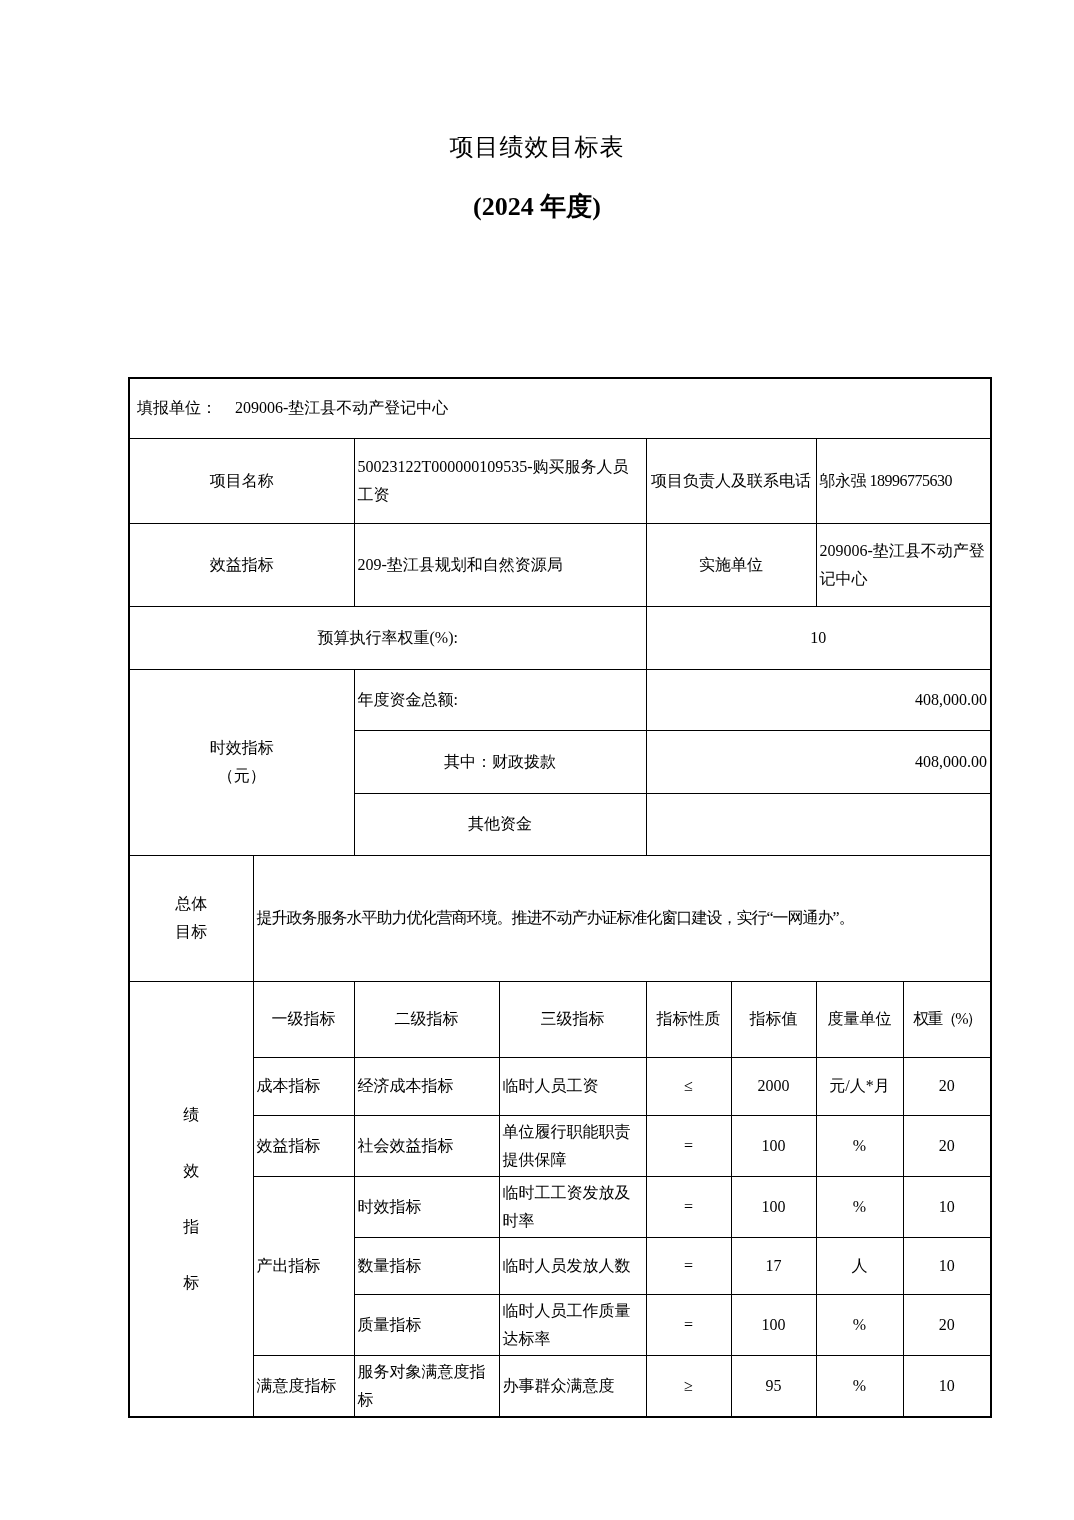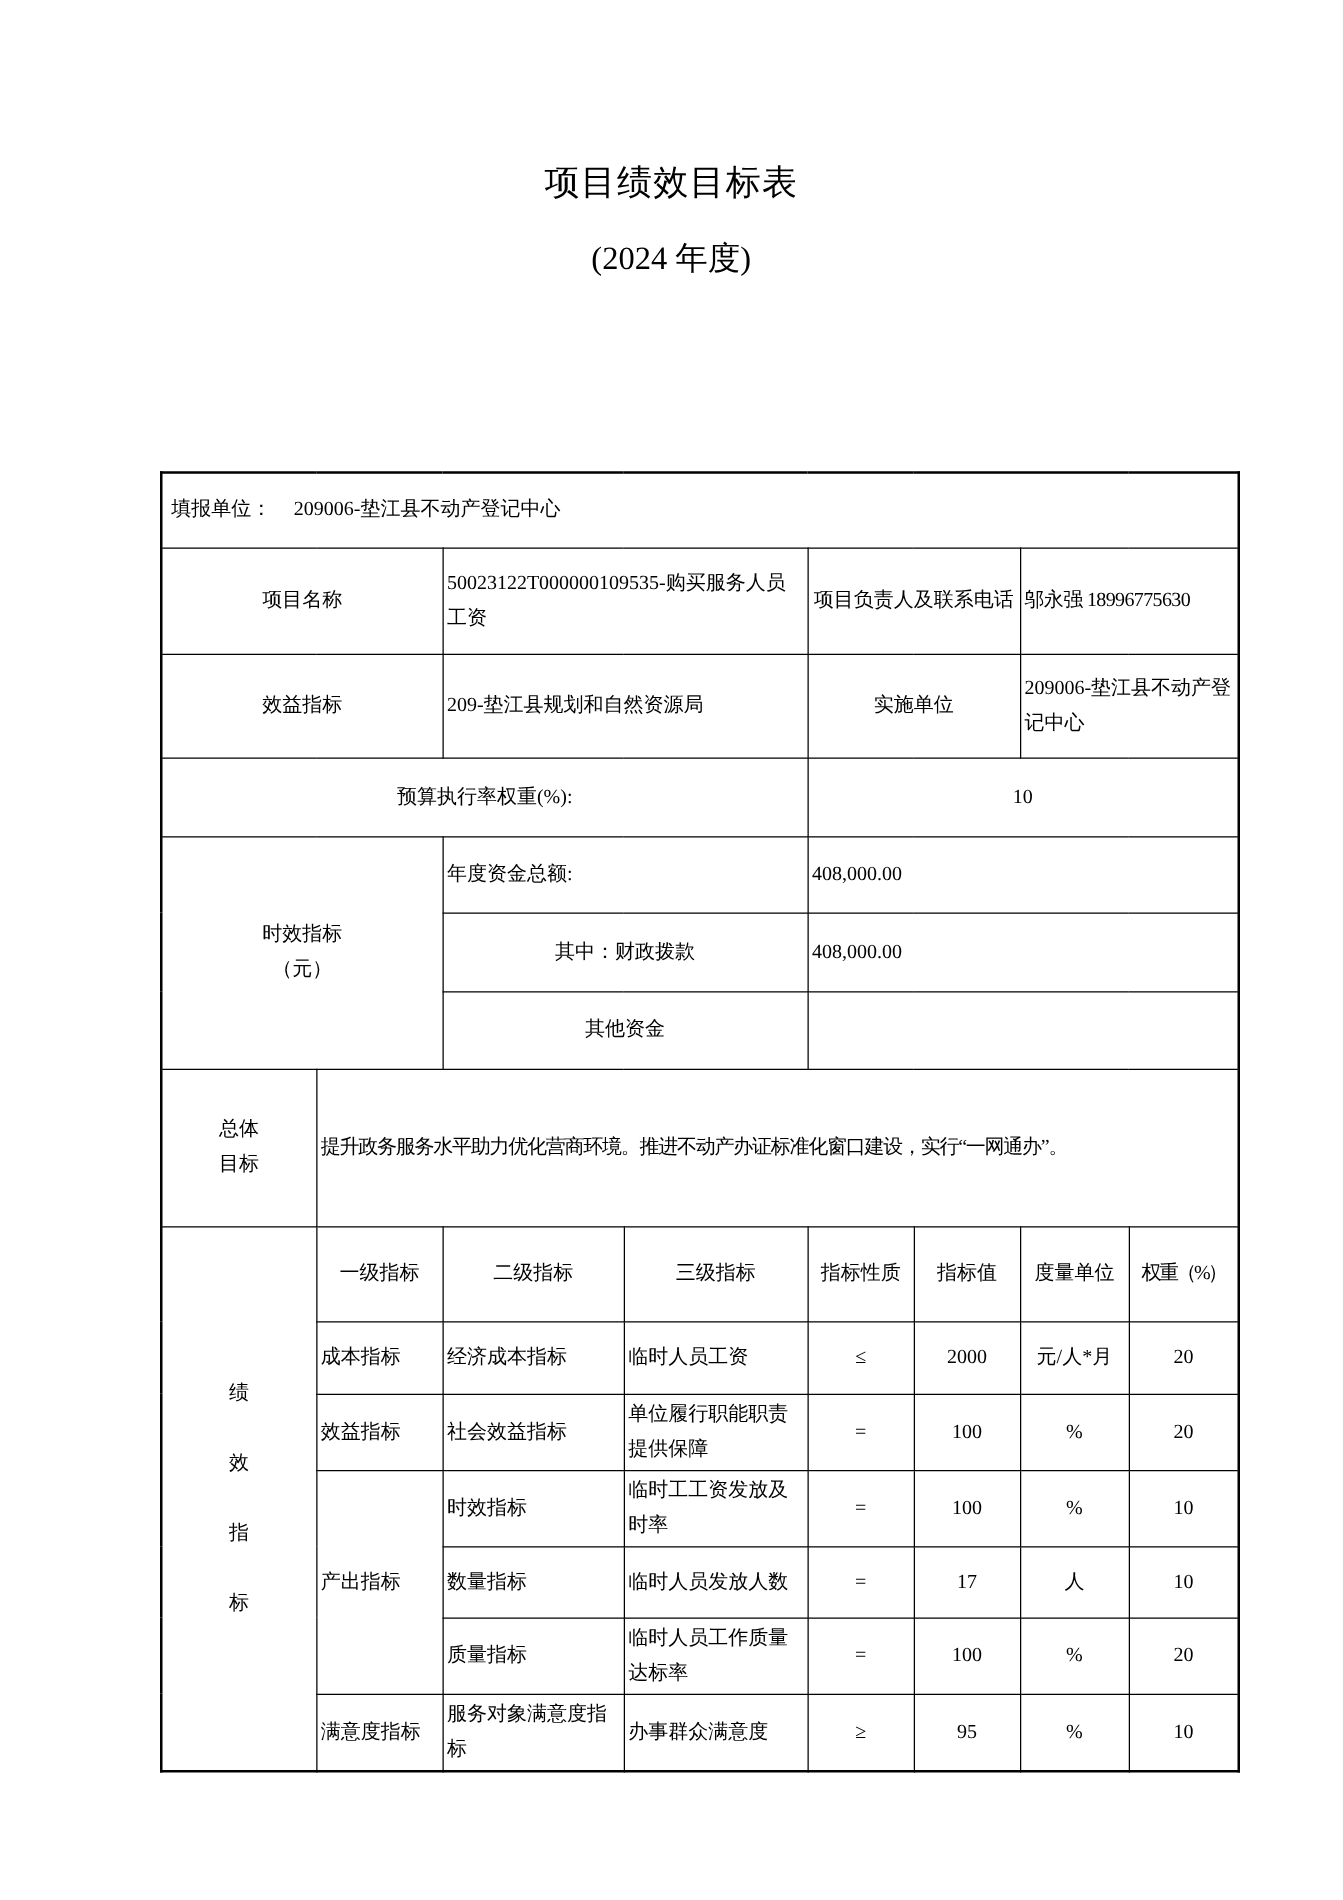--- a/index.html
+++ b/index.html
@@ -4,42 +4,42 @@
 <style>
   html,body{margin:0;padding:0;}
   body{
     width:1074px;height:1520px;background:#ffffff;color:#000;
     font-family:"Liberation Serif","DejaVu Serif",serif;
     overflow:hidden;
   }
   .page{position:relative;width:1074px;height:1520px;}
   .doc-title{
     margin:132px 0 0 0;text-align:center;
-    font-size:28px;line-height:30px;letter-spacing:1px;
+    font-size:24px;line-height:30px;letter-spacing:1px;
   }
   .doc-subtitle{
     margin:30px 0 0 0;text-align:center;
-    font-size:26px;line-height:30px;
+    font-size:26px;line-height:30px;font-weight:bold;
   }
   table.report{
     position:absolute;left:128px;top:245px;
     width:862px;border-collapse:collapse;table-layout:fixed;
     border:2px solid #000;
     font-size:16px;line-height:28px;
   }
   table.report td{
     border:1px solid #000;
     padding:2px 3px;
     vertical-align:middle;
     word-break:break-all;
     overflow:hidden;
   }
   td.center{text-align:center;}
   td.left{text-align:left;}
-  td.right{padding-right:4px;}
+  td.right{text-align:right;padding-right:4px;}
   td.prewrap{white-space:pre-line;}
   td.c23{padding:2px 1px;margin-left:47px;}
   td.nature-hdr{padding:2px 4px;}
   td.weight-hdr{white-space:nowrap;letter-spacing:-2px;}
   td.phone{white-space:nowrap;letter-spacing:-0.5px;}
   td.goal-text{letter-spacing:-1px;padding:2px 3px;margin-left:35px;}
   td.section-vert{
     text-align:center;
     white-space:pre-line;
     line-height:56px;

